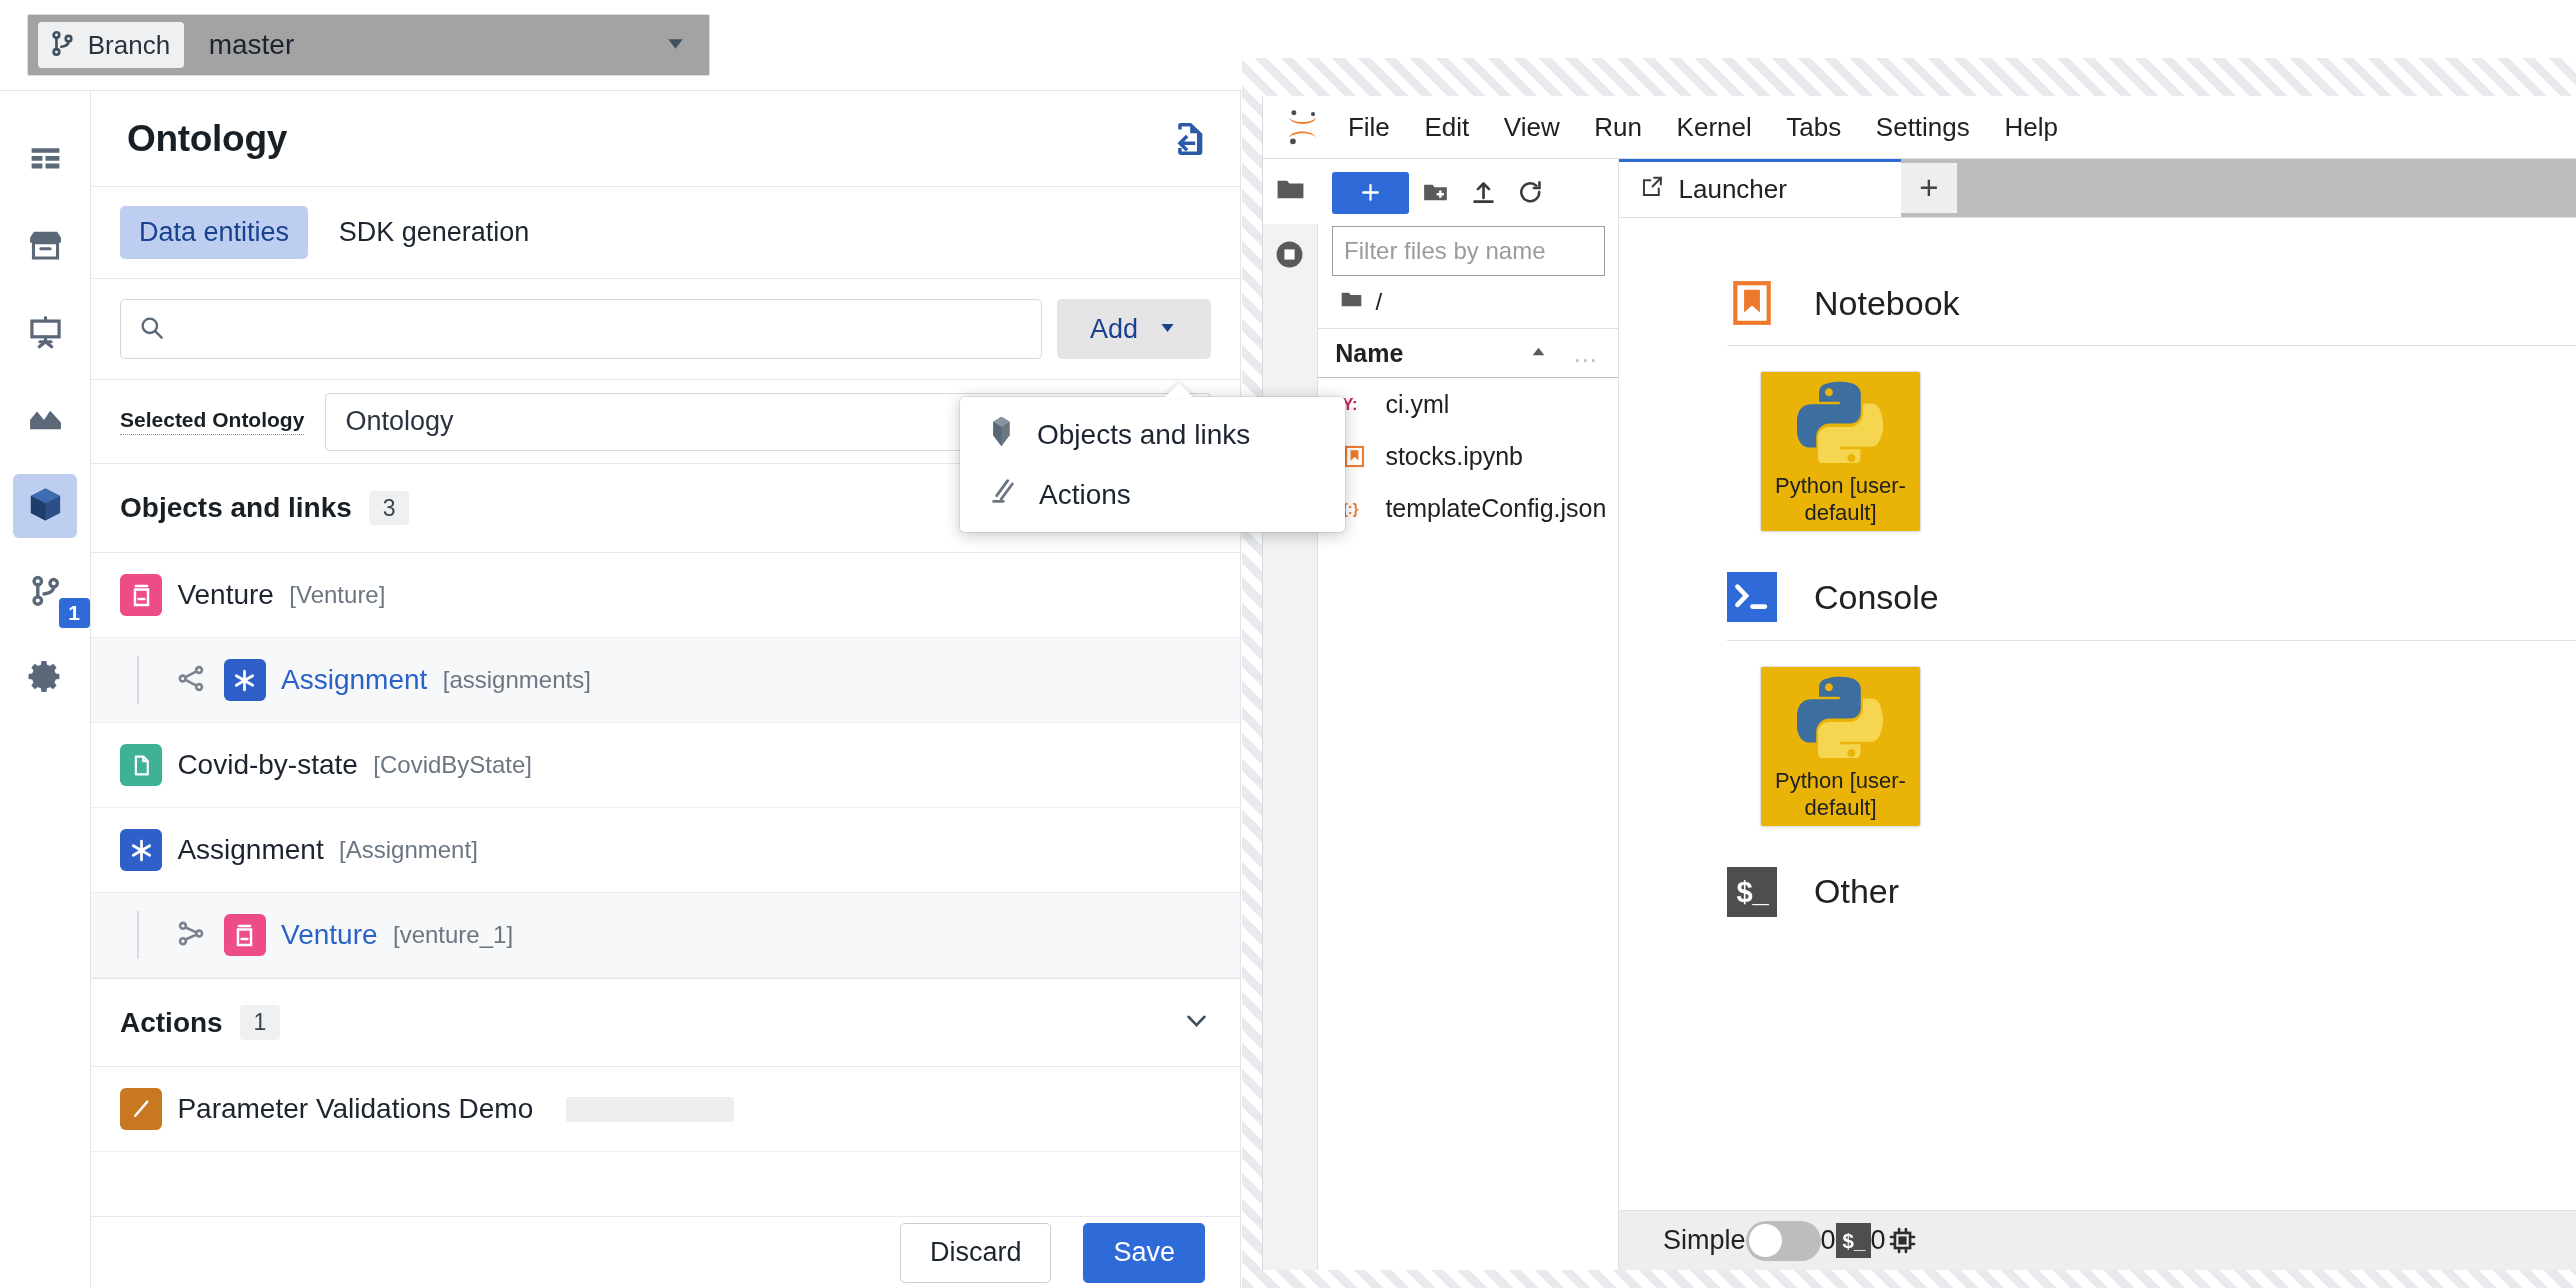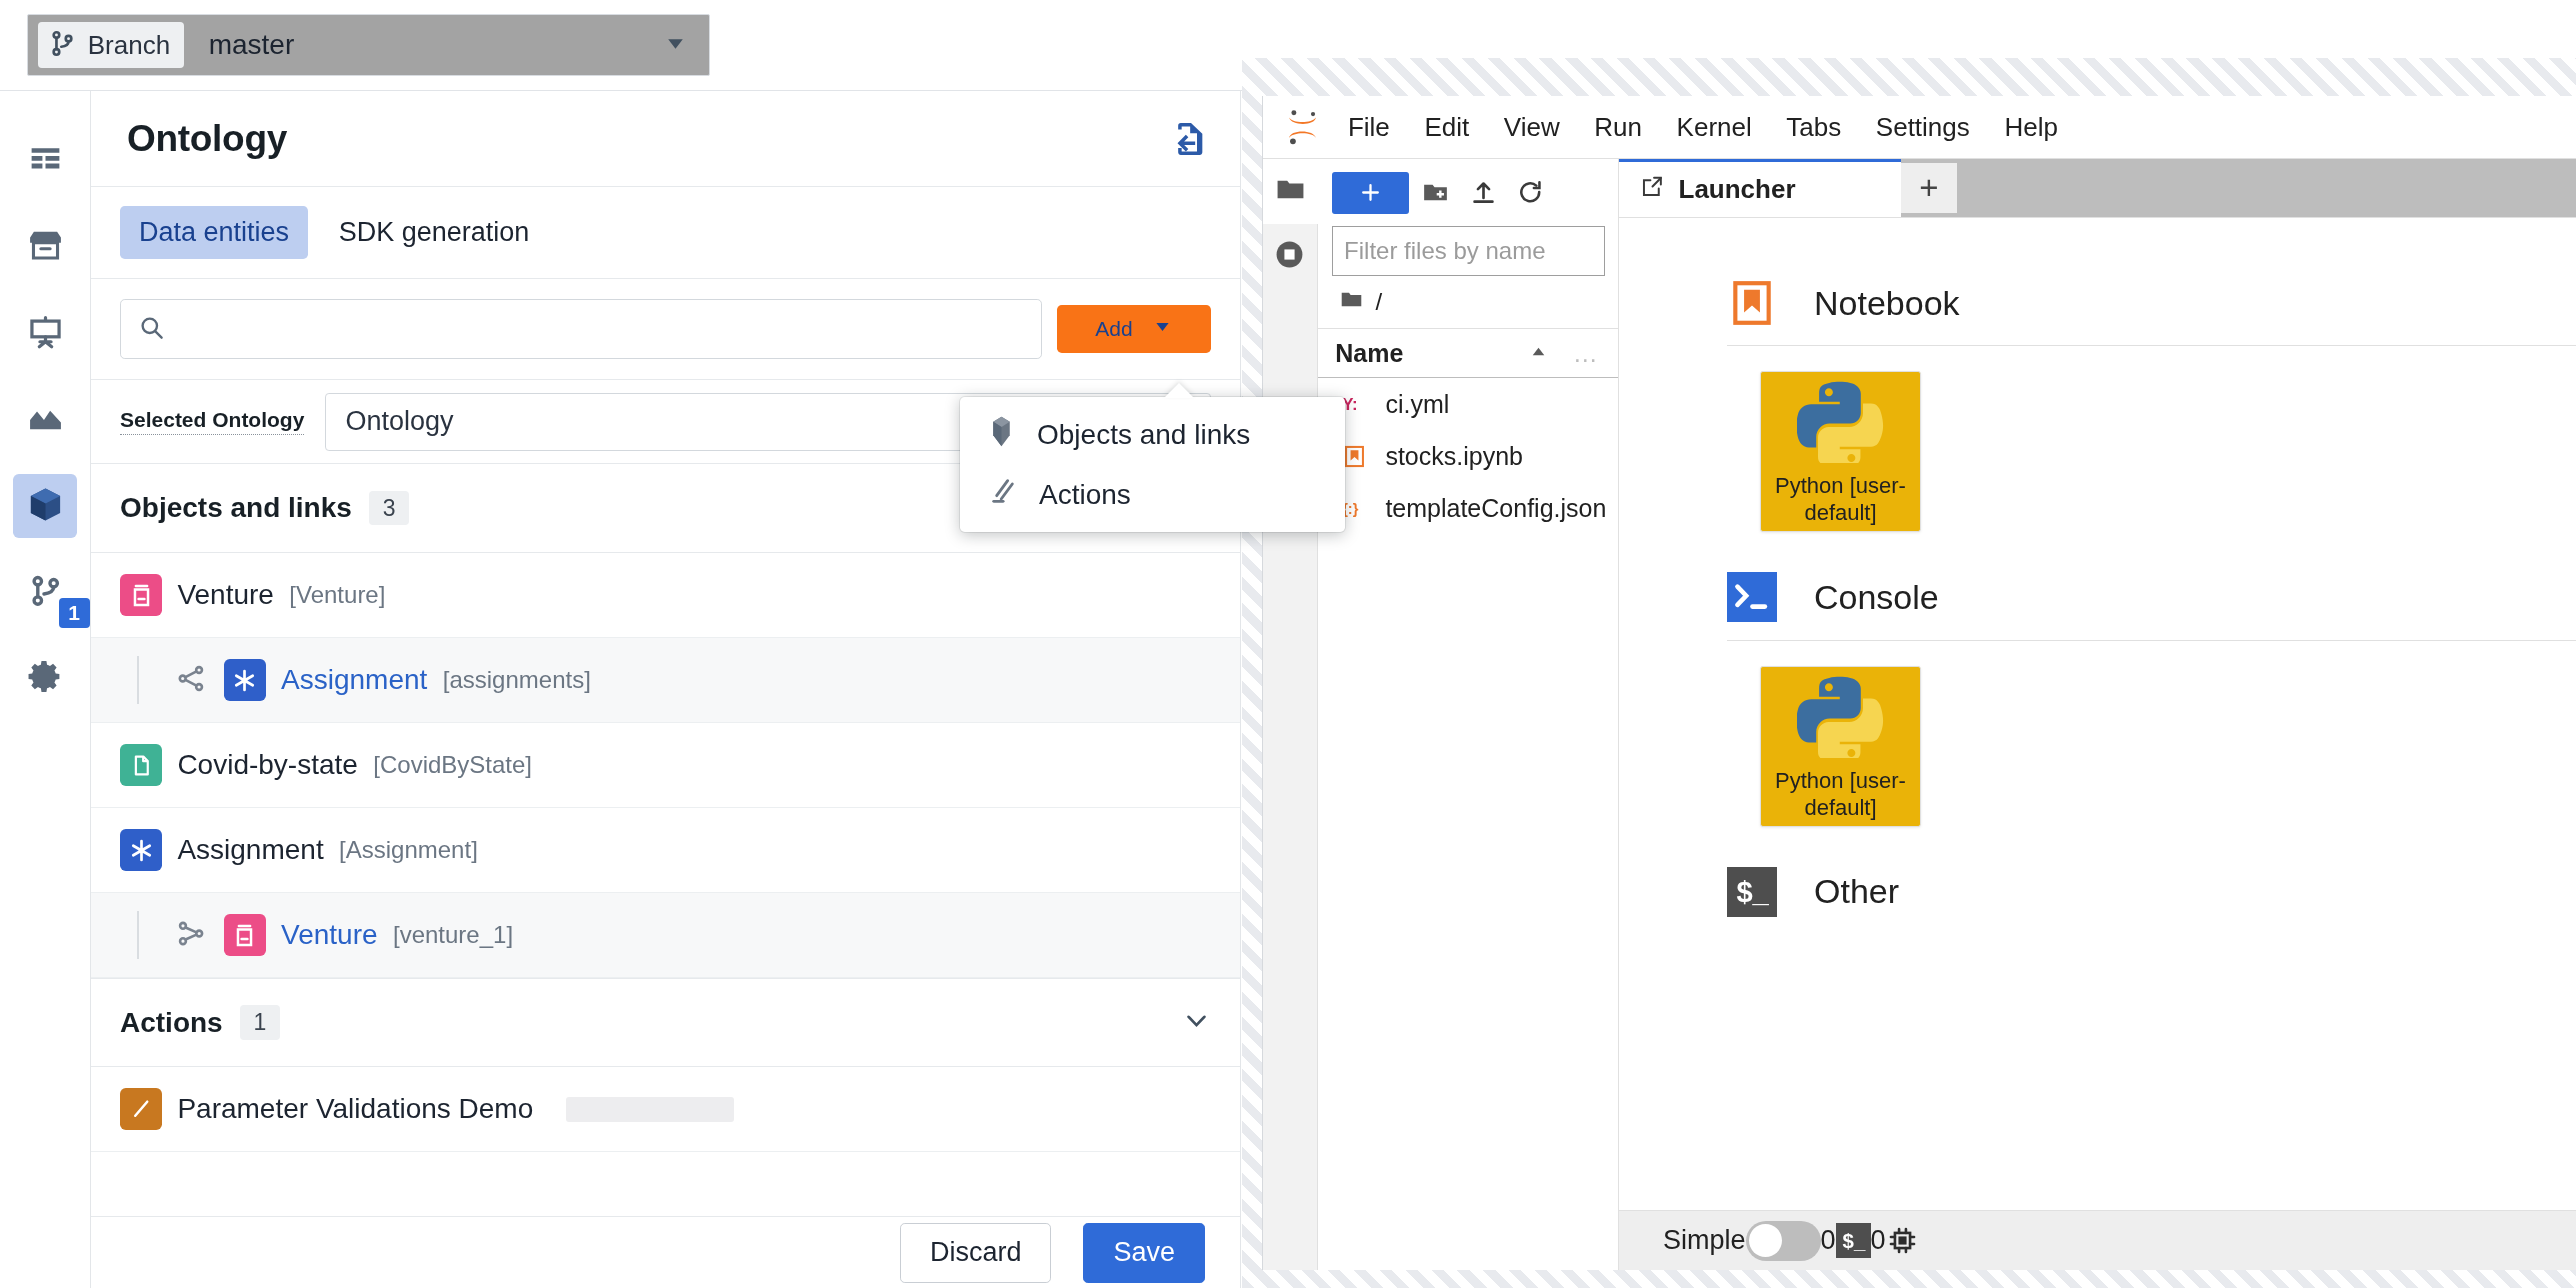--- a/index.html
+++ b/index.html
@@ -74,22 +74,22 @@
   .search-wrap{
     flex:1; height:60px; border:1px solid #d3d8dd; border-radius:4.8px;
     display:flex; align-items:center; padding:0 17.3px; gap:15.4px; background:#fff;
   }
   .search-wrap input{
     border:0; outline:0; flex:1; font-size:26px; color:#2a3340;
     font-family:"Liberation Sans", sans-serif; background:transparent;
   }
   .search-wrap input::placeholder{ color:#8a929b; }
   .add-btn{
-    height:48px; min-width:154px; background:#f97316; color:#19418f;
-    border:0; border-radius:4.8px; font-size:21px; cursor:pointer;
+    height:60px; min-width:154px; background:#e5e5e5; color:#19418f;
+    border:0; border-radius:4.8px; font-size:27px; cursor:pointer;
     display:flex; align-items:center; justify-content:center; gap:19px;
     font-family:"Liberation Sans", sans-serif;
   }
 
   .sel-ont{
     height:85px; display:flex; align-items:center; padding:0 29px; gap:21px;
     border-top:1px solid #e6e9ec; border-bottom:1px solid #e6e9ec; flex:none;
   }
   .sel-ont-label{
     font-size:21px; font-weight:700;
@@ -235,21 +235,21 @@
     font-size:25px; color:#212121; cursor:pointer;
   }
   .fb-ficon{ width:31px; display:flex; align-items:center; justify-content:center; flex:none; }
 
   .jup-main{ flex:1; display:flex; flex-direction:column; min-width:0; background:#fff; }
   .tabbar{ height:58px; background:#bdbdbd; display:flex; align-items:flex-end; flex:none; }
   .jtab{
     height:58px; min-width:282px; background:#fff;
     border-top:3.9px solid #2f6bd8;
     display:flex; align-items:center; gap:13.5px; padding:0 21px;
-    font-size:26px; color:#212121; cursor:pointer;font-weight:bold;
+    font-size:26px; color:#212121; cursor:pointer;
   }
   .jtab-add{
     width:56px; height:50px; background:#eeeeee;
     display:flex; align-items:center; justify-content:center;
     font-size:33px; color:#444; cursor:pointer; align-self:flex-start; margin-top:3.9px;
   }
   .launcher{
     flex:1; overflow:hidden; padding:60px 0 0 108px; background:#fff;
     border-top:1px solid #e0e0e0;
   }

